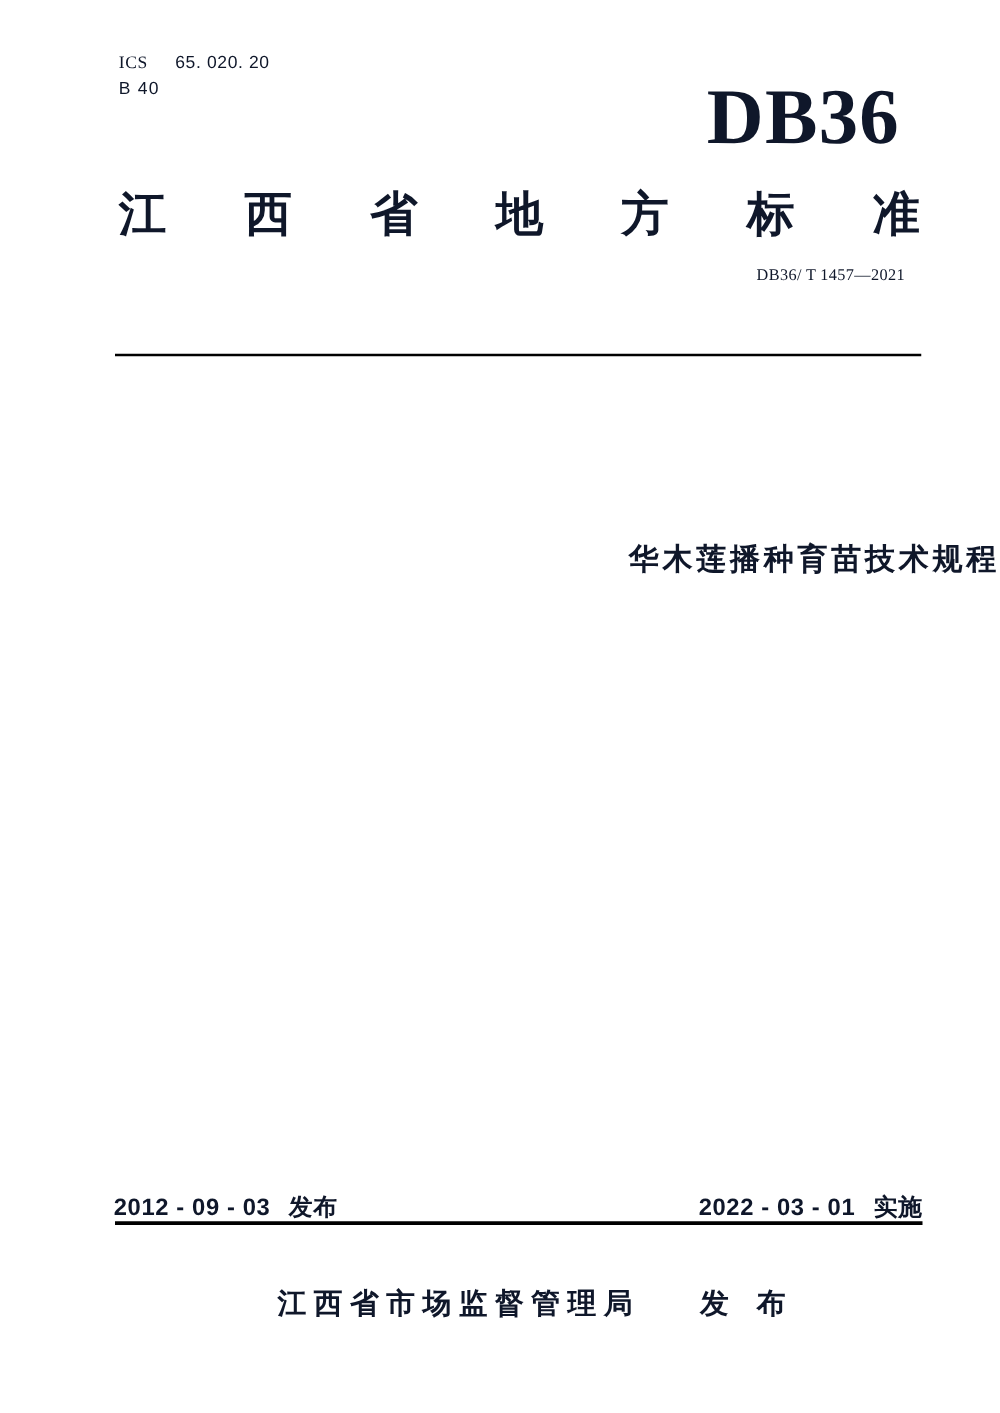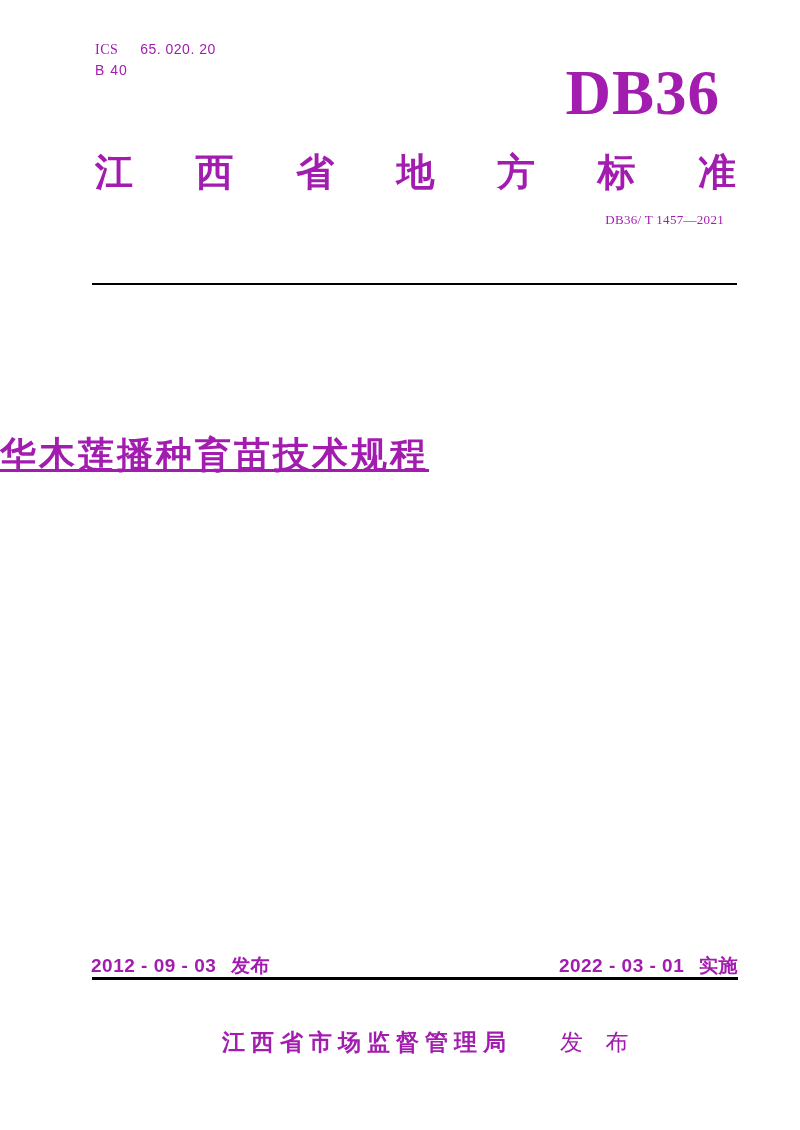--- a/index.html
+++ b/index.html
@@ -1,21 +1,21 @@
 <!DOCTYPE html>
 <html><head>
 <meta charset="utf-8">
 <style>
   html, body { margin: 0; padding: 0; background: #ffffff; }
   .page {
     position: relative;
     width: 800px;
     height: 1130px;
     background: #ffffff;
-    color: #a21caf;
+    color: #0f172a;
     overflow: hidden;
     font-family: "Liberation Sans", sans-serif;
   }
 
   
   .ics-line {
     position: absolute; left: 95px; top: 40px;
     font-size: 14px; line-height: 18px; white-space: nowrap;
   }
   .ics-label { font-family: "Liberation Serif", serif; letter-spacing: 0.5px; }
@@ -51,25 +51,24 @@
   }
 
   
   .rule { position: absolute; background: #000000; height: 2px; }
   .rule-top    { left: 92px; width: 645px; top: 283px; }
   .rule-footer { left: 92px; width: 646px; top: 977px; height: 2.5px; }
 
   
   .doc-title {
     position: absolute; left: 0; width: 800px; top: 431px;
-    text-align: left;
-    font-size: 36px; font-weight: 700; letter-spacing: 3px;
+    text-align: right;
+    font-size: 24px; font-weight: 700; letter-spacing: 3px;
     font-family: "Liberation Sans", "DejaVu Sans", sans-serif;
     white-space: nowrap;
-    text-decoration: underline;
   }
   .doc-title-en {
     position: absolute; left: 0; width: 800px; top: 501px;
     text-align: center;
     font-family: "Liberation Serif", "DejaVu Serif", serif;
     font-size: 20px; white-space: nowrap;
   }
 
   
   .dates-row {
@@ -84,21 +83,21 @@
   
   .publisher {
     position: absolute; left: 200px; top: 1027px;
     font-size: 23px; font-weight: 700; letter-spacing: 6px;
     font-family: "Liberation Sans", "DejaVu Sans", sans-serif;
     white-space: nowrap;
     margin-left: 22px;
   }
   .publish-label {
     position: absolute; left: 560px; top: 1027px;
-    font-size: 23px; font-weight: 400; letter-spacing: 8px;
+    font-size: 23px; font-weight: 700; letter-spacing: 8px;
     font-family: "Liberation Sans", "DejaVu Sans", sans-serif;
     white-space: nowrap;
   }
 </style>
 </head>
 <body>
 
 <div class="page">
 
   <div class="ics-line">

